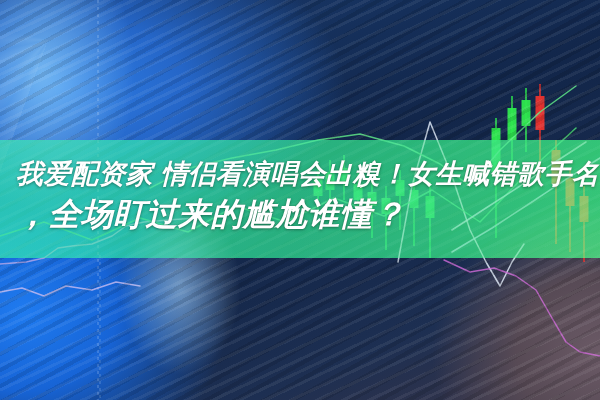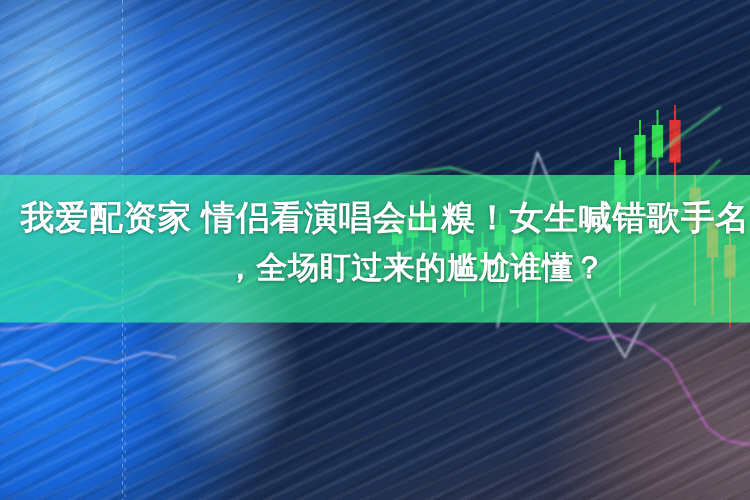--- a/index.html
+++ b/index.html
@@ -74,27 +74,27 @@
         rgba(20,140,96,.52) 0%,
         rgba(22,150,88,.45) 30%,
         rgba(26,158,78,.42) 60%,
         rgba(30,166,70,.48) 100%);
   }
 
   
   #headline{
     position:absolute;
     left:16px;right:0;
-    text-align:center;
     color:#ffffff;
     font-weight:700;
     letter-spacing:.4px;
     text-shadow:0 1px 3px rgba(0,40,20,.45), 0 0 1px rgba(0,0,0,.3);
     line-height:40px;
     white-space:nowrap;
+    font-style:italic;
   }
   #headline .ln{display:block;}
   #headline .ln1{font-size:27px;}
   #headline .ln2{font-size:27px;}
 </style>
 </head>
 <body>
 
 <div id="stage">
 
@@ -162,16 +162,16 @@
   <div class="layer" id="burst"></div>
 
   <div class="layer" id="stripes"></div>
   <div class="layer" id="stripes2"></div>
 
   <div id="greenband-solid" style="top: 140px; height: 118px;"></div>
   <div id="greenband" style="top: 140px; height: 118px;"></div>
 
   <div id="headline" style="top: 154px; color: rgb(255, 255, 255);">
     <span class="ln ln1" style="font-size: 27px;">我爱配资家 情侣看演唱会出糗！女生喊错歌手名</span>
-    <span class="ln ln2" style="font-size: 25px; margin-left: 48px;">，全场盯过来的尴尬谁懂？</span>
+    <span class="ln ln2" style="font-size: 32px;">，全场盯过来的尴尬谁懂？</span>
   </div>
 
 </div>
 
 </body></html>

